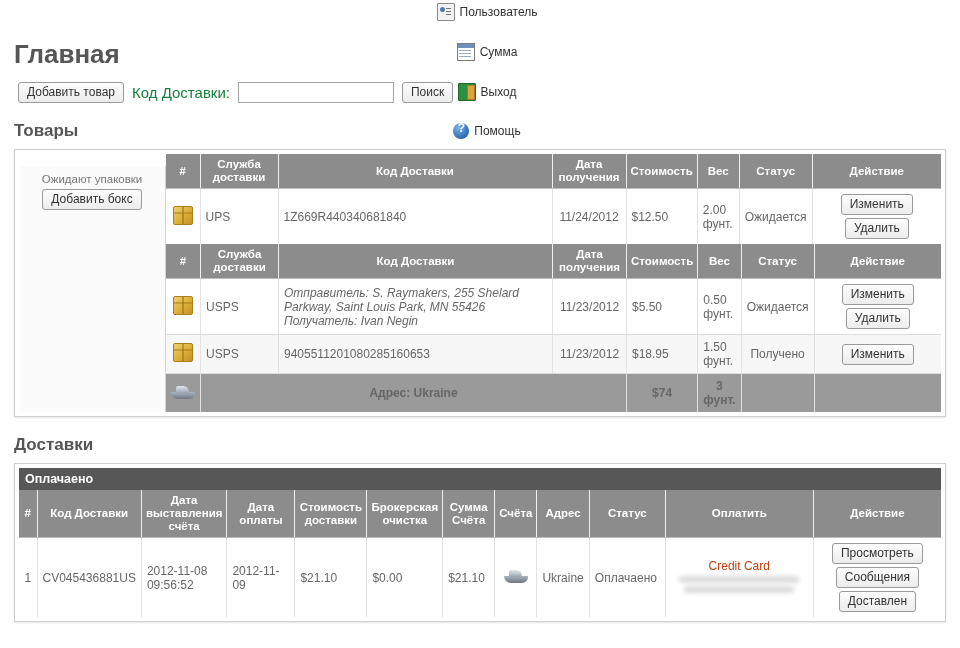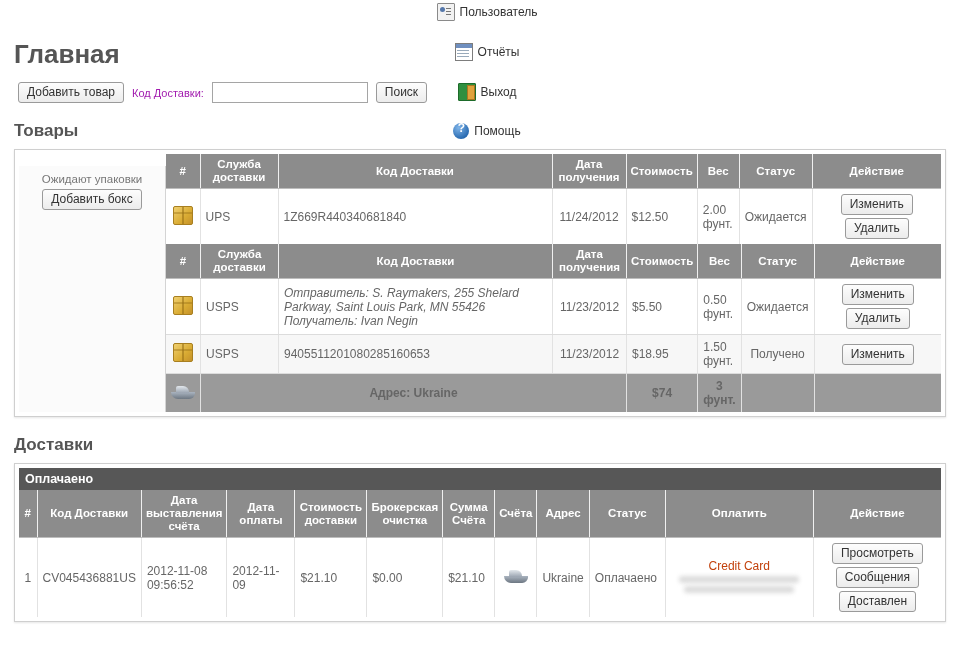--- a/index.html
+++ b/index.html
@@ -93,21 +93,21 @@
     font-size: 12px;
     color: #333;
     background: linear-gradient(to bottom, #fdfdfd 0%, #ececec 100%);
     border: 1px solid #9a9a9a;
     border-radius: 3px;
     padding: 2px 8px;
     cursor: pointer;
     white-space: nowrap;
     line-height: 15px;
   }
-  .field-label { color: #a21caf; font-size: 11px; }
+  .field-label { color: #15803d; font-size: 15px; }
   input.text-input {
     width: 150px;
     height: 17px;
     border: 1px solid #a5a5a5;
     background: #fff;
     font-family: "Liberation Sans", sans-serif;
     font-size: 12px;
     padding: 1px 3px;
     color: #333;
   }
@@ -264,21 +264,21 @@
 
 <div class="page">
 
   <div class="topmenu">
     <div class="topmenu-item">
       <span class="ico ico-user"></span>
       <span class="topmenu-label">Пользователь</span>
     </div>
     <div class="topmenu-item">
       <span class="ico ico-report"></span>
-      <span class="topmenu-label">Отчёты</span>
+      <span class="topmenu-label">Сумма</span>
     </div>
     <div class="topmenu-item">
       <span class="ico ico-exit"></span>
       <span class="topmenu-label">Выход</span>
     </div>
     <div class="topmenu-item">
       <span class="ico ico-help"></span>
       <span class="topmenu-label">Помощь</span>
     </div>
   </div>

